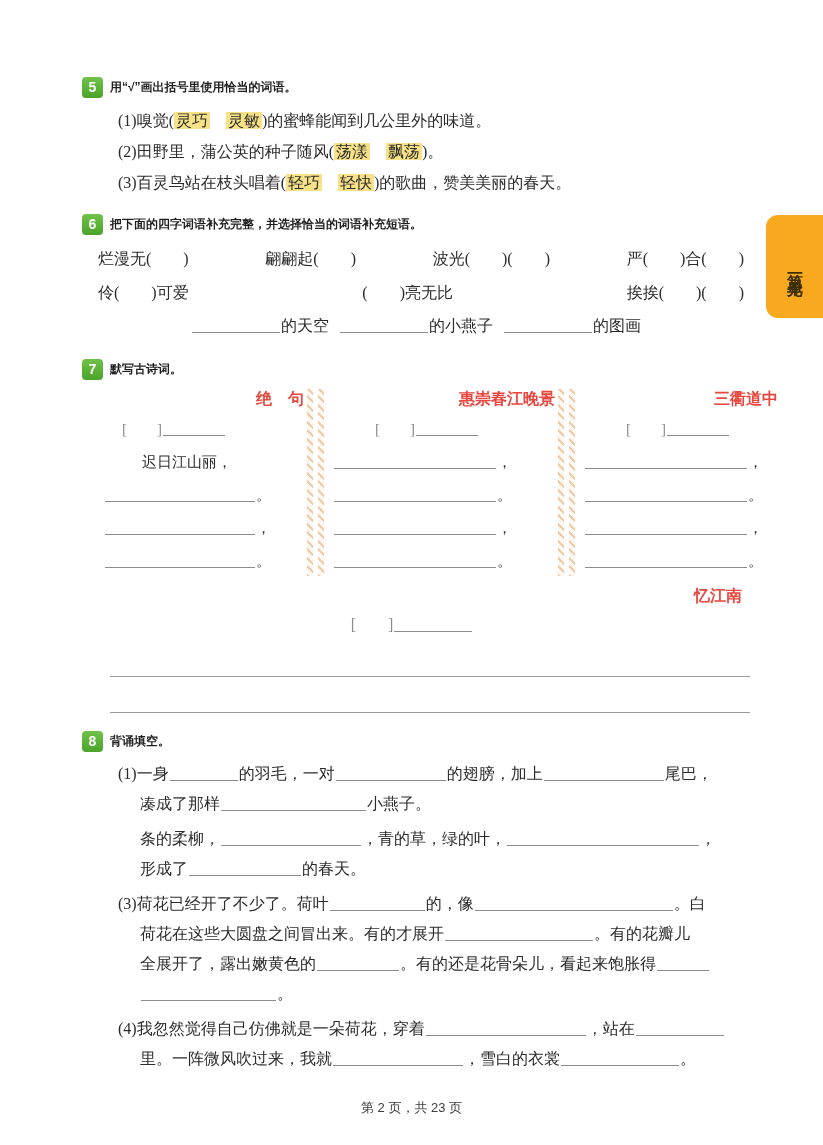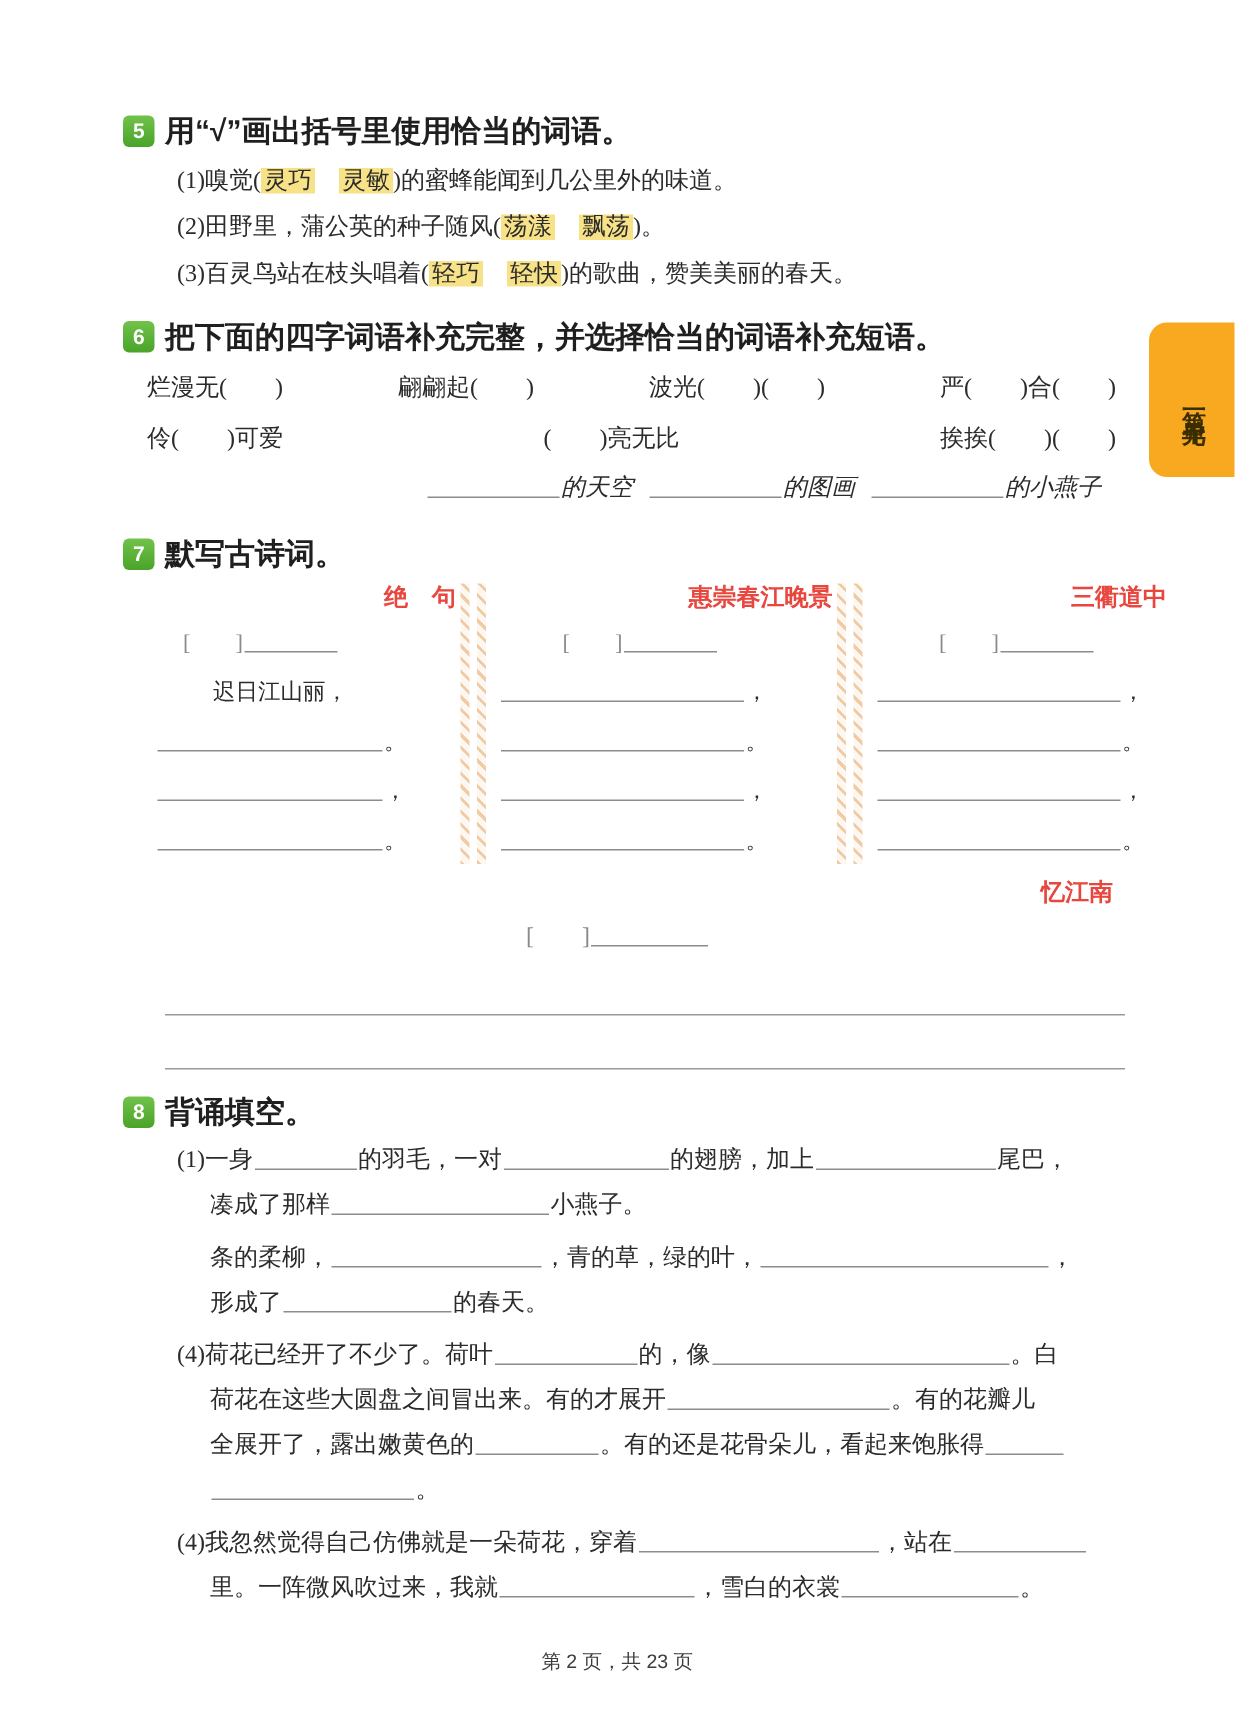--- a/index.html
+++ b/index.html
@@ -17,21 +17,21 @@
   .q-head { display:flex; align-items:center; gap:7px; height:22px; margin-bottom:7px; }
   .q-badge {
     width:21px; height:21px; flex:0 0 21px;
     background:linear-gradient(180deg,#71c24a,#4aa32a);
     border-radius:4px;
     color:#fff; font-family:"Liberation Sans","DejaVu Sans",sans-serif;
     font-weight:bold; font-size:14px; line-height:21px; text-align:center;
   }
   .q-title {
     font-family:"Liberation Sans","DejaVu Sans",sans-serif;
-    font-weight:bold; font-size:20px; color:#1f1f1f;
+    font-weight:bold; font-size:12px; color:#1f1f1f;
   }
 
   
   .blank {
     display:inline-block;
     border-bottom:1px solid #8c8c8c;
     height:15px; vertical-align:-2px;
     margin:0 1px;
   }
   .hl { background:#f8e287; padding:0 2px; }
@@ -39,21 +39,21 @@
 
   
   .q5-item { margin-left:36px; line-height:31px; font-size:16px; white-space:nowrap; }
 
   
   .q6-row {
     margin-left:16px; width:646px;
     display:flex; justify-content:space-between;
     line-height:34px; font-size:16px; white-space:nowrap;
   }
-  .q6-phrases { justify-content:flex-end; line-height:32px;font-style:italic; }
+  .q6-phrases { justify-content:center; line-height:32px; }
   .q6-pcell { margin-right:10px; }
 
   
   .poem-grid { display:flex; margin-left:22px; margin-top:2px; }
   .poem-col { font-size:15px; }
   .poem-col.c1 { width:200px; }
   .poem-col.c2 { width:228px; }
   .poem-col.c3 { width:200px; }
   .poem-title {
     font-family:"Liberation Sans","DejaVu Sans",sans-serif;
@@ -142,22 +142,22 @@
       <span class="q6-cell">波光(　　)(　　)</span>
       <span class="q6-cell">严(　　)合(　　)</span>
     </div>
     <div class="q6-row">
       <span class="q6-cell">伶(　　)可爱</span>
       <span class="q6-cell">(　　)亮无比</span>
       <span class="q6-cell">挨挨(　　)(　　)</span>
     </div>
     <div class="q6-row q6-phrases">
       <span class="q6-pcell"><span class="blank" style="width: 88px;"></span><span class="seg">的天空</span></span>
+      <span class="q6-pcell"><span class="blank" style="width: 88px;"></span><span class="seg">的小燕子</span></span>
       <span class="q6-pcell"><span class="blank" style="width: 88px;"></span><span class="seg">的图画</span></span>
-      <span class="q6-pcell"><span class="blank" style="width: 88px;"></span><span class="seg">的小燕子</span></span>
     </div>
   </section>
 
   <section class="sec7">
     <div class="q-head">
       <span class="q-badge">7</span>
       <span class="q-title">默写古诗词。</span>
     </div>
 
     <div class="poem-grid">
@@ -216,21 +216,21 @@
 
     <div class="q8-item">
       <div class="q8-line"><span class="seg">(1)一身</span><span class="blank" style="width: 68px;"></span><span class="seg">的羽毛，一对</span><span class="blank" style="width: 110px;"></span><span class="seg">的翅膀，加上</span><span class="blank" style="width: 120px;"></span><span class="seg">尾巴，</span></div>
       <div class="q8-line cont"><span class="seg">凑成了那样</span><span class="blank" style="width: 145px;"></span><span class="seg">小燕子。</span></div>
     </div>
     <div class="q8-item">
       <div class="q8-line cont"><span class="seg">条的柔柳，</span><span class="blank" style="width: 140px;"></span><span class="seg">，青的草，绿的叶，</span><span class="blank" style="width: 192px;"></span><span class="seg">，</span></div>
       <div class="q8-line cont"><span class="seg">形成了</span><span class="blank" style="width: 112px;"></span><span class="seg">的春天。</span></div>
     </div>
     <div class="q8-item">
-      <div class="q8-line"><span class="seg">(4)荷花已经开了不少了。荷叶</span><span class="blank" style="width: 95px;"></span><span class="seg">的，像</span><span class="blank" style="width: 198px;"></span><span class="seg">。白</span></div>
+      <div class="q8-line"><span class="seg">(3)荷花已经开了不少了。荷叶</span><span class="blank" style="width: 95px;"></span><span class="seg">的，像</span><span class="blank" style="width: 198px;"></span><span class="seg">。白</span></div>
       <div class="q8-line cont"><span class="seg">荷花在这些大圆盘之间冒出来。有的才展开</span><span class="blank" style="width: 148px;"></span><span class="seg">。有的花瓣儿</span></div>
       <div class="q8-line cont"><span class="seg">全展开了，露出嫩黄色的</span><span class="blank" style="width: 82px;"></span><span class="seg">。有的还是花骨朵儿，看起来饱胀得</span><span class="blank" style="width: 52px;"></span></div>
       <div class="q8-line cont"><span class="blank" style="width: 135px;"></span><span class="seg">。</span></div>
     </div>
     <div class="q8-item">
       <div class="q8-line"><span class="seg">(4)我忽然觉得自己仿佛就是一朵荷花，穿着</span><span class="blank" style="width: 160px;"></span><span class="seg">，站在</span><span class="blank" style="width: 88px;"></span></div>
       <div class="q8-line cont"><span class="seg">里。一阵微风吹过来，我就</span><span class="blank" style="width: 130px;"></span><span class="seg">，雪白的衣裳</span><span class="blank" style="width: 118px;"></span><span class="seg">。</span></div>
     </div>
   </section>
 

